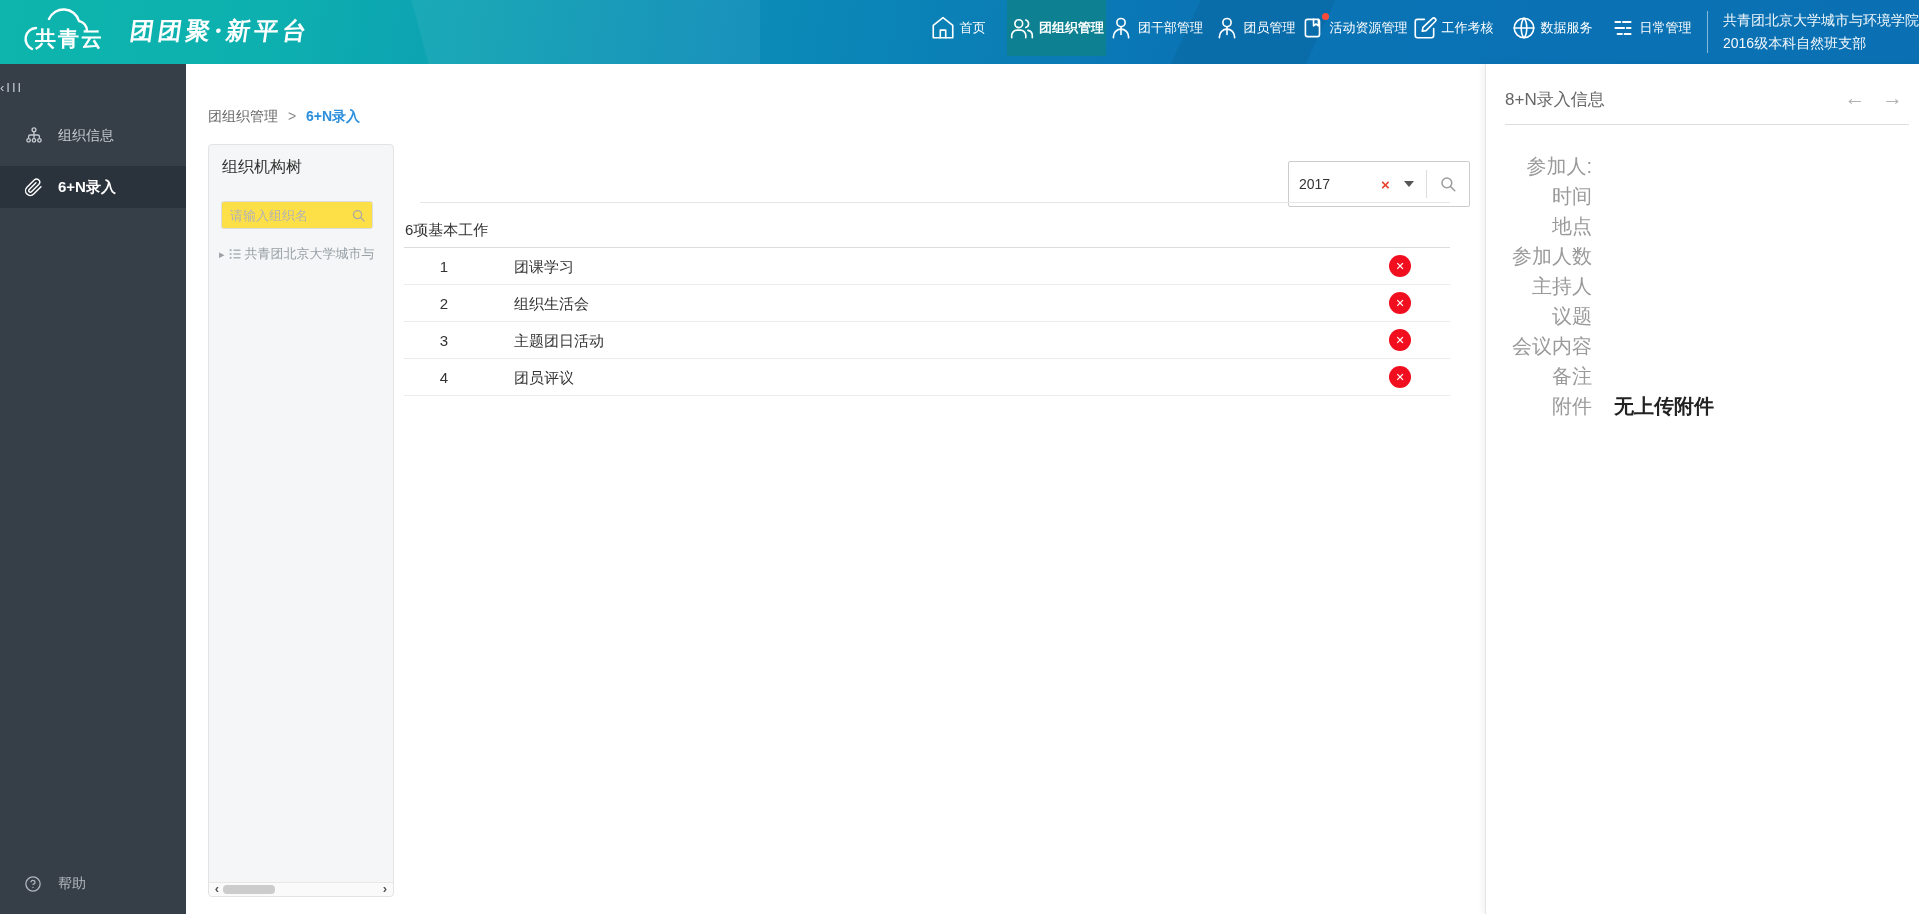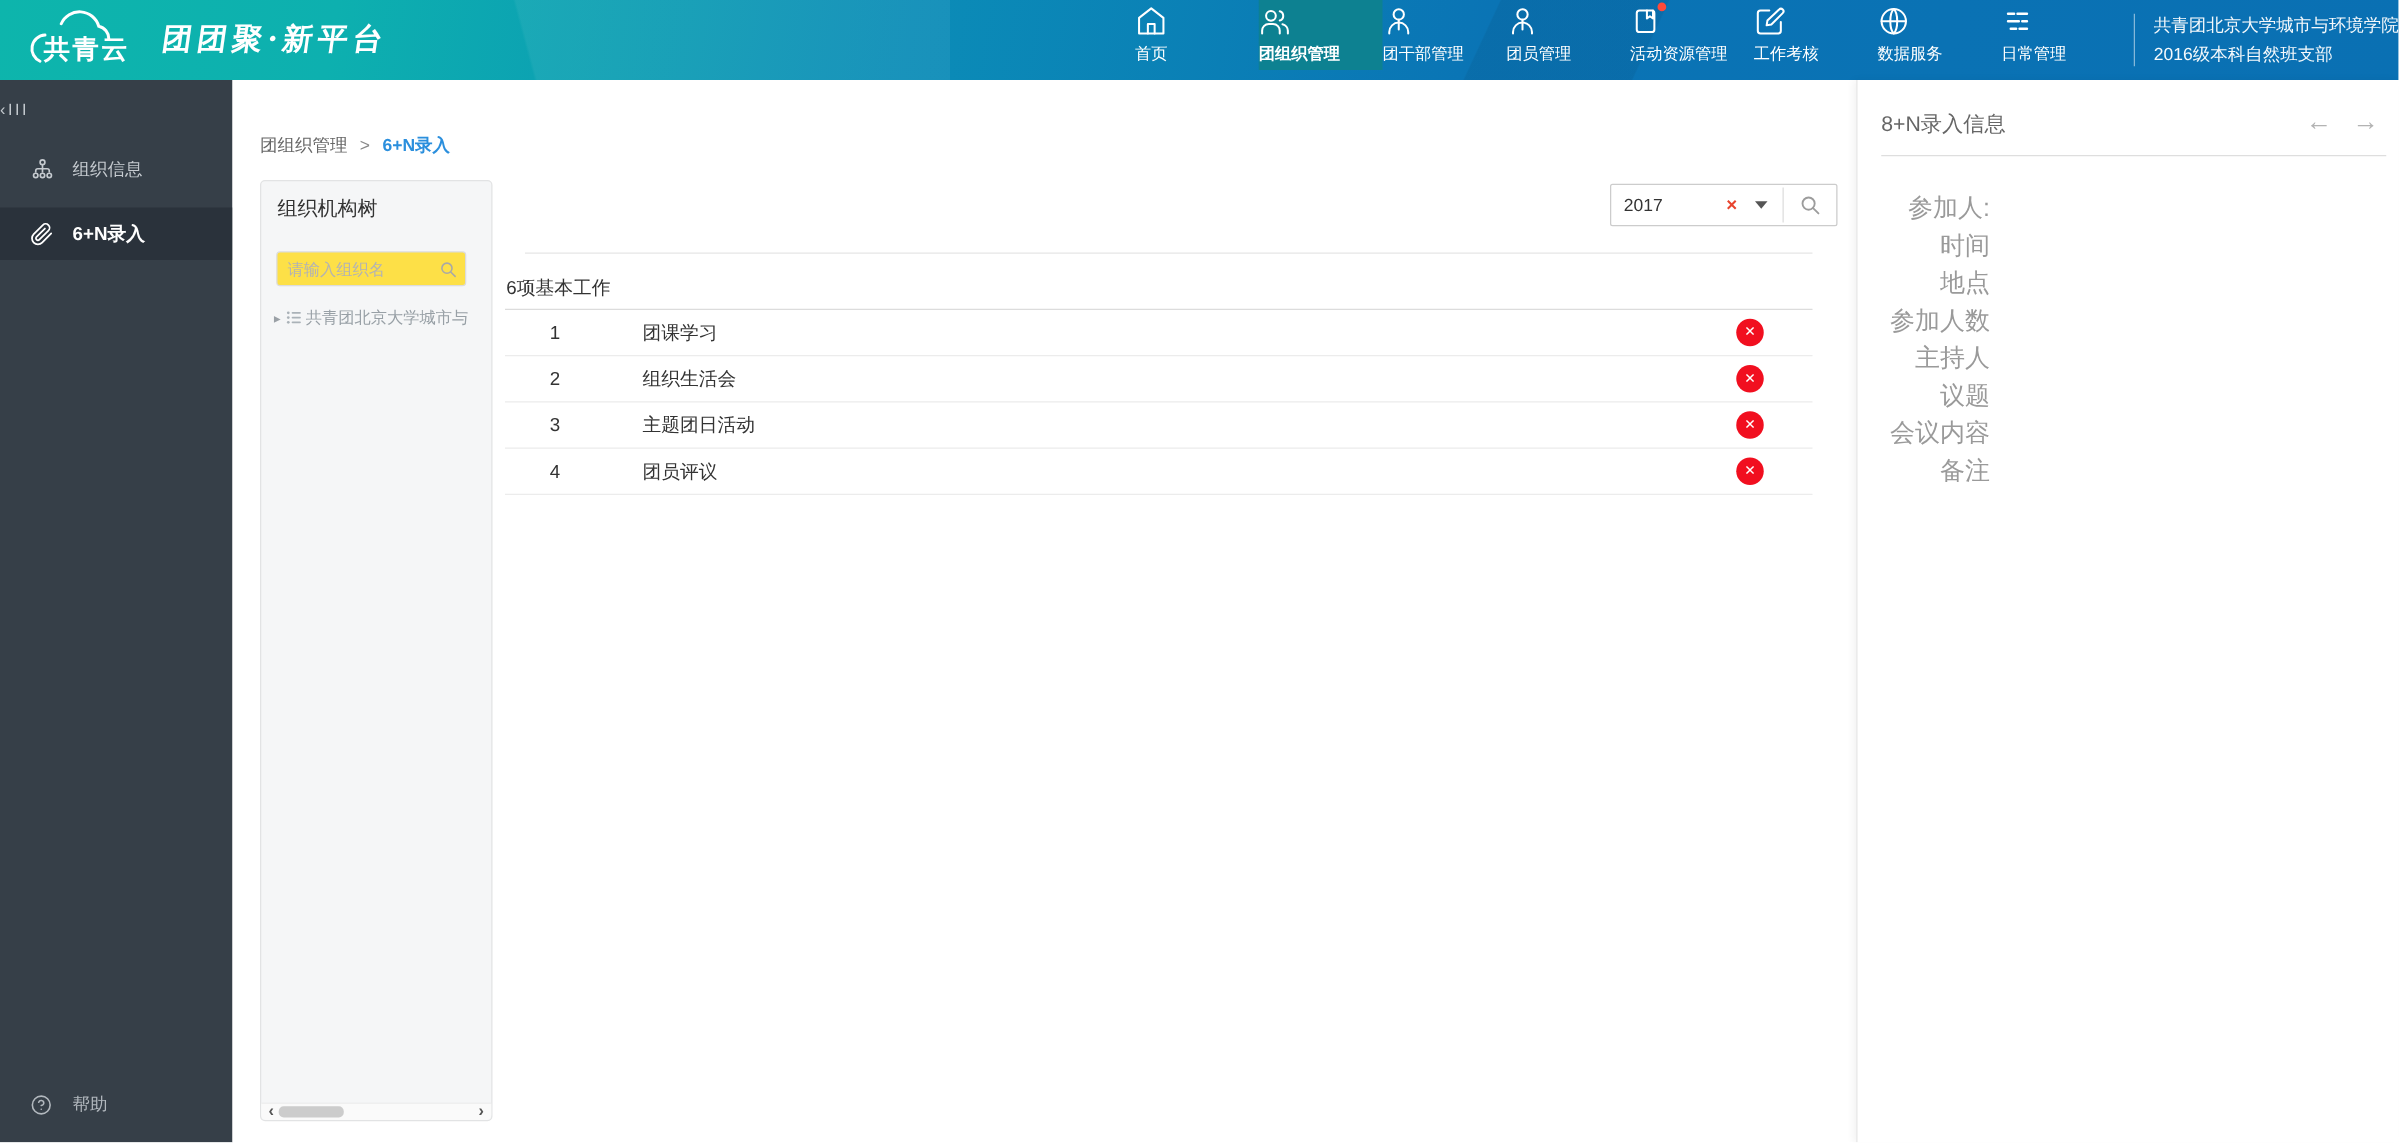--- a/index.html
+++ b/index.html
@@ -13,21 +13,21 @@
   .deco-a { position:absolute; left:0; top:0; width:760px; height:64px;
     background:linear-gradient(75deg,transparent 55%,rgba(255,255,255,0.06) 55.3%); }
   .deco-b { position:absolute; left:1020px; top:0; width:420px; height:64px;
     background:linear-gradient(115deg,transparent 40%,rgba(0,0,0,0.06) 40.3%,rgba(0,0,0,0.06) 70%,transparent 70.3%); }
   .logo { position:absolute; left:22px; top:8px; width:96px; height:48px; }
   .logo svg { position:absolute; left:0; top:0; }
   .logo-text { position:absolute; left:13px; top:17px; font-size:21px; font-weight:bold; color:#fff; letter-spacing:2px; }
   .slogan { position:absolute; left:130px; top:15px; font-size:24px; color:#fff; font-weight:bold;
     font-family:"DejaVu Serif",serif; transform:skewX(-8deg); letter-spacing:4px; }
   .nav { position:absolute; left:908px; top:0; height:64px; display:flex; }
-  .nav-item { width:99px; height:56px; display:flex; flex-direction:column; justify-content:center; gap:4px; cursor:pointer; }
+  .nav-item { width:99px; height:56px; display:flex; align-items:center; justify-content:center; gap:4px; cursor:pointer; }
   .nav-item.active { background:#0d8191; }
   .nav-icon { position:relative; width:26px; height:26px; }
   .nav-icon svg { display:block; }
   .badge-dot { position:absolute; right:-3px; top:-2px; width:7px; height:7px; border-radius:50%; background:#ff4a3a; }
   .nav-label { font-size:13px; color:#fff; white-space:nowrap; }
   .nav-item.active .nav-label { font-weight:bold; }
   .header-divider { position:absolute; left:1707px; top:11px; width:1px; height:42px; background:rgba(255,255,255,0.5); }
   .org-info { position:absolute; left:1723px; top:9px; color:rgba(255,255,255,0.96); font-size:14px; line-height:23px; white-space:nowrap; }
 
   
@@ -53,21 +53,21 @@
   .org-search .search-glyph { position:absolute; right:6px; top:6px; cursor:pointer; }
   .tree-node { position:absolute; left:10px; top:100px; width:170px; display:flex; align-items:center; gap:4px;
     font-size:13px; color:#98a0a6; white-space:nowrap; overflow:hidden; cursor:pointer; }
   .tree-caret { color:#9aa0a6; font-size:11px; cursor:pointer; }
   .tree-node-icon { flex:0 0 auto; display:flex; }
   .panel-scroll { position:absolute; left:0; right:0; bottom:0; height:14px; background:#fafafa; border-top:1px solid #e8e8e8; border-radius:0 0 4px 4px; }
   .scroll-arrow { position:absolute; top:0; width:14px; height:13px; line-height:12px; text-align:center; color:#555; font-size:13px; font-weight:bold; cursor:pointer; }
   .scroll-arrow.left { left:1px; } .scroll-arrow.right { right:1px; }
   .scroll-thumb { position:absolute; left:14px; top:2px; width:52px; height:9px; background:#ccc; border-radius:4px; cursor:pointer; }
 
-  .filter-box { position:absolute; top:83px; right:15px; width:182px; height:34px; border:1px solid #ccc; border-radius:2px;
+  .filter-box { position:absolute; top:97px; right:15px; width:182px; height:46px; border:1px solid #ccc; border-radius:2px;
     background:#fff; display:flex; align-items:center;margin-left:47px; }
   .filter-box input { width:82px; margin-left:10px; border:none; outline:none; font-size:14px; color:#333; }
   .filter-clear { color:#e8442e; font-size:15px; font-weight:bold; cursor:pointer; line-height:1; }
   .filter-caret { width:0; height:0; border-left:5px solid transparent; border-right:5px solid transparent; border-top:6px solid #555; margin-left:14px; cursor:pointer; }
   .filter-sep { width:1px; height:28px; background:#ddd; margin-left:12px; }
   .filter-search { flex:1; height:100%; display:flex; align-items:center; justify-content:center; cursor:pointer; }
 
   .divider-top { position:absolute; left:234px; right:35px; top:138px; height:1px; background:#e6e6e6; }
   .list-title { position:absolute; left:219px; top:157px; font-size:15px; color:#333; }
   .list { position:absolute; left:218px; right:35px; top:183px; border-top:1px solid #dcdcdc; }
@@ -352,16 +352,20 @@
         <span class="field-value"></span>
       </div>
       <div class="field-row">
         <span class="field-label">会议内容</span>
         <span class="field-value"></span>
       </div>
       <div class="field-row">
         <span class="field-label">备注</span>
         <span class="field-value"></span>
       </div>
+      <div class="field-row">
+        <span class="field-label">附件</span>
+        <span class="field-value">无上传附件</span>
+      </div>
     </div>
   </div>
 
 </div>
 
 </body></html>

